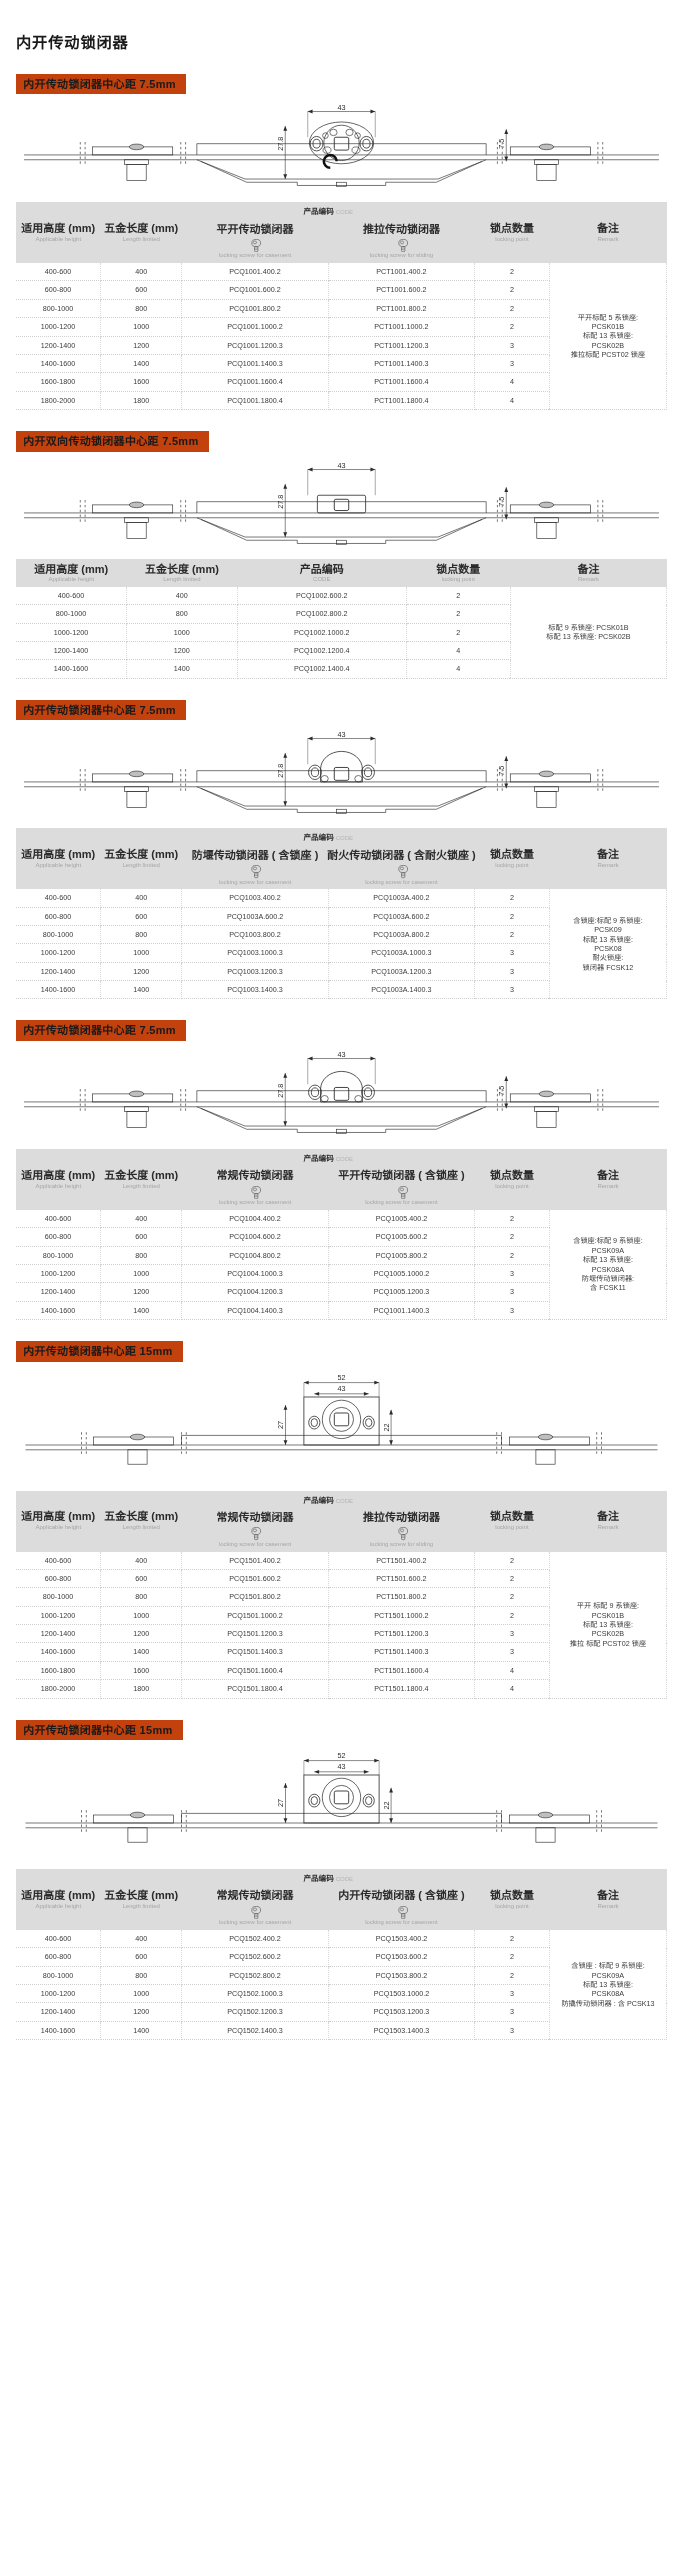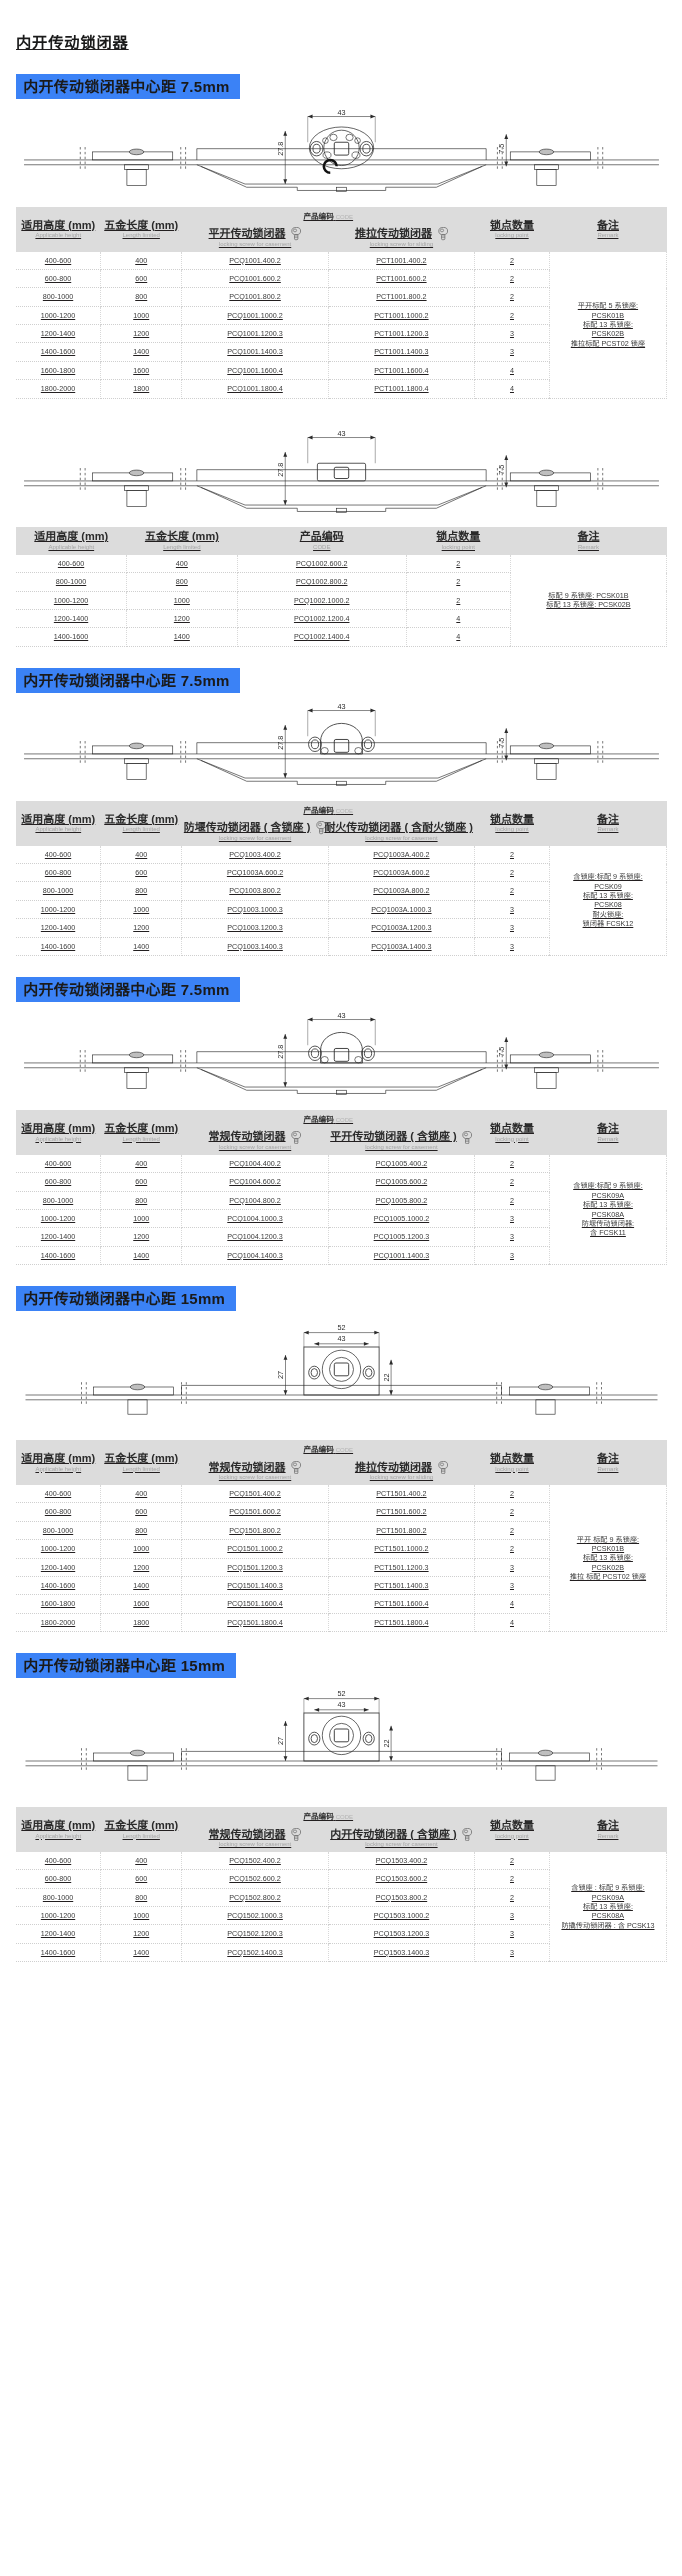--- a/index.html
+++ b/index.html
@@ -9,40 +9,40 @@
     background: #ffffff;
     width: 683px;
   }
   body {
     font-family: "Liberation Sans", "DejaVu Sans", sans-serif;
     color: #231f20;
     width: 683px;
     min-height: 2576px;
     position: relative;
   }
-  .page { width: 612px; padding: 0 0 32px 0; text-decoration: underline; }
+  .page { width: 612px; padding: 0 0 32px 0; }
 
   
   .main-title {
     font-size: 15.3px;
     font-weight: bold;
     color: #1a1a1a;
     letter-spacing: 0.8px;
     padding: 24px 0 0 16px;
     line-height: 1.2;
   }
 
   
   .section { margin-top: 21px; }
   .section-title-wrap { padding: 0 16px; }
   .section-title {
     display: inline-block;
-    background: #3b82f6;
+    background: #c2410c;
     color: #1a1a1a;
-    font-size: 15px;
+    font-size: 11px;
     font-weight: bold;
     padding: 4px 10.4px 4px 7.2px;
     letter-spacing: 0.3px;
     line-height: 1.15;
   }
 
   
   .drawing-wrap {
     padding: 11.2px 16px 4.8px 16px;
   }
@@ -102,21 +102,21 @@
     vertical-align: middle;
     padding-left: 8px;
     font-size: 6.4px;
     color: #4a4a4a;
     line-height: 1.55;
     border-right: none;
     white-space: pre-line;
     border-bottom: 0.8px dotted #cfcfcf;
   }
   .icon-inline { vertical-align: middle; margin-left: 3.2px; }
-  .hdr-line { display: flex; align-items: center; justify-content: center; gap: 2.4px; }
+  .hdr-line { display: flex; align-items: center; justify-content: center; gap: 2.4px; flex-direction: column; }
 </style>
 </head>
 <body>
 
 <div class="page">
 
   <h1 class="main-title">内开传动锁闭器</h1>
 
   <div id="sections-root">
       <div class="section">
@@ -318,20 +318,21 @@
       <td>PCQ1001.1800.4</td>
       <td>PCT1001.1800.4</td>
       <td>4</td>
 
     </tr>
             </tbody>
           </table>
         </div>
       </div>
       <div class="section">
+        <div class="section-title-wrap"><div class="section-title">内开双向传动锁闭器中心距 7.5mm</div></div>
         <div class="drawing-wrap">
   <svg viewBox="0 0 810 108" width="651" height="87" xmlns="http://www.w3.org/2000/svg">
     <g stroke="#2b2b2b" fill="none" stroke-width="0.8">
 
       <line x1="10" y1="62" x2="800" y2="62"></line>
       <line x1="10" y1="68" x2="800" y2="68"></line>
 
       <rect x="95" y="52" width="100" height="10"></rect>
       <rect x="135" y="68" width="30" height="6"></rect>
       <rect x="138" y="74" width="24" height="20"></rect>

